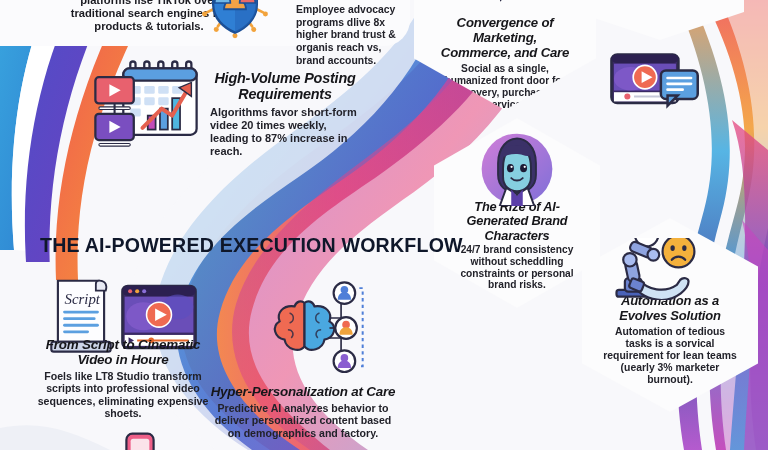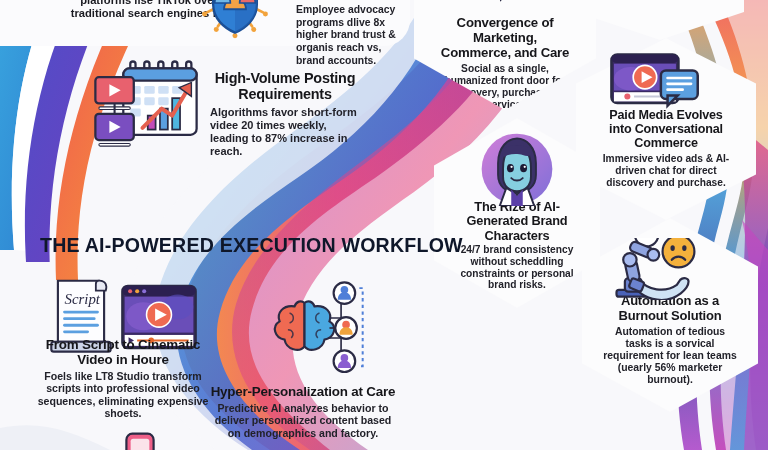--- a/index.html
+++ b/index.html
@@ -21,20 +21,21 @@
     z-index: 0;
   }
 
   
   .card-title {
     font-weight: bold;
     color: #16161a;
     line-height: 1.12;
     letter-spacing: -0.2px;
     text-align: center;
+    font-style: italic;
   }
   .card-body {
     color: #22222a;
     line-height: 1.16;
     text-align: center;
   }
 
   
   .hex {
     position: absolute;
@@ -160,20 +161,21 @@
     <path d="M 742,220 C 760,300 748,370 744,450 L 768,450 L 768,250 Z" fill="#c744c0" opacity="0.6"></path>
 
     <path d="M 0,428 C 40,420 70,430 110,450 L 0,450 Z" fill="#eef0f6"></path>
   </svg>
 
   <div class="panel" style="left:-30px; top:-60px; width:440px; height:106px; border-radius:26px;"></div>
 
   <div class="bullet-text" style="left:24px; top:-6px; width:250px;">
     <div class="tl-txt" style="font-size:11.2px;">platforms lise TikTok over</div>
     <div class="tl-txt" style="font-size:11.2px;">traditional search engines for</div>
+    <div class="tl-txt" style="font-size:11.2px;">products &amp; tutorials.</div>
   </div>
 
   <div class="icon-box" style="left:192px; top:-36px; width:86px; height:78px;">
     <svg viewBox="0 0 100 100">
       <g stroke="#f2a33c" stroke-width="3.4" stroke-linecap="round">
         <line x1="50" y1="4" x2="50" y2="14"></line>
         <line x1="22" y1="14" x2="29" y2="22"></line>
         <line x1="78" y1="14" x2="71" y2="22"></line>
         <line x1="10" y1="38" x2="21" y2="38"></line>
         <line x1="90" y1="38" x2="79" y2="38"></line>
@@ -351,24 +353,20 @@
   <div class="icon-box" style="left:470px; top:-24px; width:68px; height:36px;">
     <svg viewBox="0 0 80 46">
       <path d="M14 4 C6 4 2 10 4 18 C6 26 14 30 22 28" fill="none" stroke="#5b9fe0" stroke-width="3"></path>
       <path d="M66 4 C74 4 78 10 76 18 C74 26 66 30 58 28" fill="none" stroke="#5b9fe0" stroke-width="3"></path>
       <rect x="26" y="-16" width="30" height="36" rx="9" fill="#8a5fd0" stroke="#2b2b45" stroke-width="2.6"></rect>
       <polygon points="34,18 46,18 36,30" fill="#8a5fd0" stroke="#2b2b45" stroke-width="2.6"></polygon>
       <rect x="33" y="4" width="16" height="3.6" rx="1.8" fill="#ffffff"></rect>
     </svg>
   </div>
 
-  <div class="hex" style="left:576px; top:38px; width:180px; height:182px; padding-top:70px;">
-    <div class="card-title" style="font-size:12.6px; width:132px;">Paid Media Evolves into Conversational Commerce</div>
-    <div class="card-body" style="font-size:10.2px; width:132px; font-weight:bold; margin-top:3px;">Immersive video ads &amp; AI-driven chat for direct discovery and purchase.</div>
-  </div>
 
   <div class="icon-box" style="left:608px; top:52px; width:94px; height:62px;">
     <svg viewBox="0 0 110 74">
       <rect x="3" y="3" width="80" height="58" rx="7" fill="#3a2a64" stroke="#2b2b45" stroke-width="3"></rect>
       <rect x="3" y="3" width="80" height="10" rx="7" fill="#2c2050"></rect>
       <rect x="6" y="14" width="74" height="32" fill="#6a4eb8"></rect>
       <ellipse cx="26" cy="32" rx="20" ry="14" fill="#8a5fd0" opacity=".6"></ellipse>
       <circle cx="43" cy="30" r="14" fill="#ef6a52" stroke="#ffffff" stroke-width="2"></circle>
       <polygon points="39,23 52,30 39,37" fill="#ffffff"></polygon>
       <rect x="6" y="48" width="74" height="11" fill="#ffffff"></rect>
@@ -406,22 +404,22 @@
       <circle cx="38.4" cy="42.4" r="1.4" fill="#ffffff"></circle>
       <circle cx="54.4" cy="42.4" r="1.4" fill="#ffffff"></circle>
       <path d="M38 56 C42 60 48 60 52 56" fill="none" stroke="#2b2b45" stroke-width="2.2" stroke-linecap="round"></path>
       <path d="M24 90 L32 68 L45 76 L58 68 L66 90 Z" fill="#ffffff" stroke="#2b2b45" stroke-width="2.4"></path>
       <path d="M45 76 L45 90" stroke="#2b2b45" stroke-width="2"></path>
       <path d="M38 70 L45 78 L52 70 L52 90 L38 90 Z" fill="#5b3fa8"></path>
     </svg>
   </div>
 
   <div class="hex" style="left:582px; top:218px; width:176px; height:194px; padding-top:76px;">
-    <div class="card-title" style="font-size:13px; width:128px;">Automation as a Burnout Solution</div>
-    <div class="card-body" style="font-size:10.4px; width:138px; font-weight:bold; margin-top:3px;">Automation of tedious tasks is a sorvical requirement for lean teams (uearly 56% marketer burnout).</div>
+    <div class="card-title" style="font-size:13px; width:128px;">Automation as a Evolves Solution</div>
+    <div class="card-body" style="font-size:10.4px; width:138px; font-weight:bold; margin-top:3px;">Automation of tedious tasks is a sorvical requirement for lean teams (uearly 3% marketer burnout).</div>
   </div>
 
   <div class="icon-box" style="left:598px; top:238px; width:104px; height:62px;">
     <svg viewBox="0 0 120 74">
 
       <circle cx="56" cy="-4" r="14" fill="#ffffff" stroke="#2b2b45" stroke-width="2.6"></circle>
       <line x1="56" y1="-4" x2="56" y2="-12" stroke="#2b2b45" stroke-width="2.2"></line>
       <line x1="56" y1="-4" x2="62" y2="-2" stroke="#2b2b45" stroke-width="2.2"></line>
 
       <circle cx="94" cy="16" r="19" fill="#f4b13c" stroke="#2b2b45" stroke-width="2.6"></circle>

